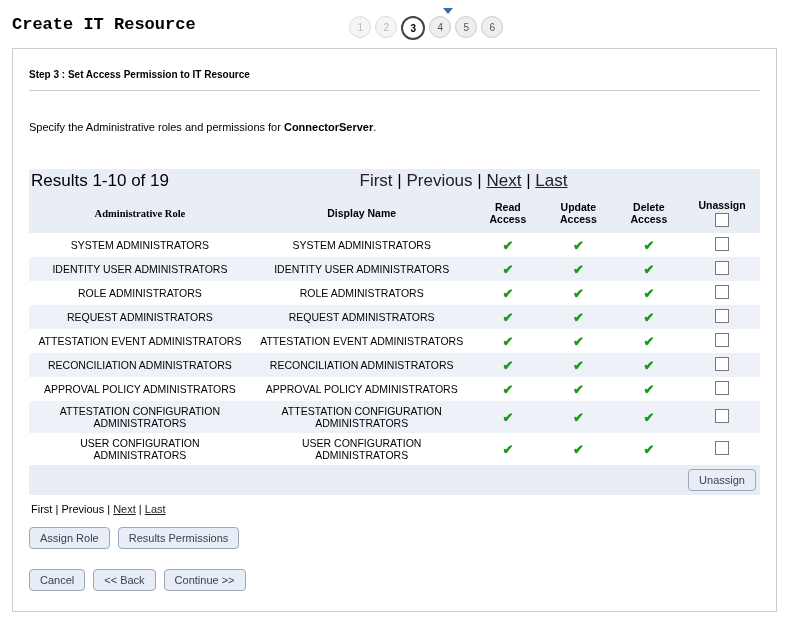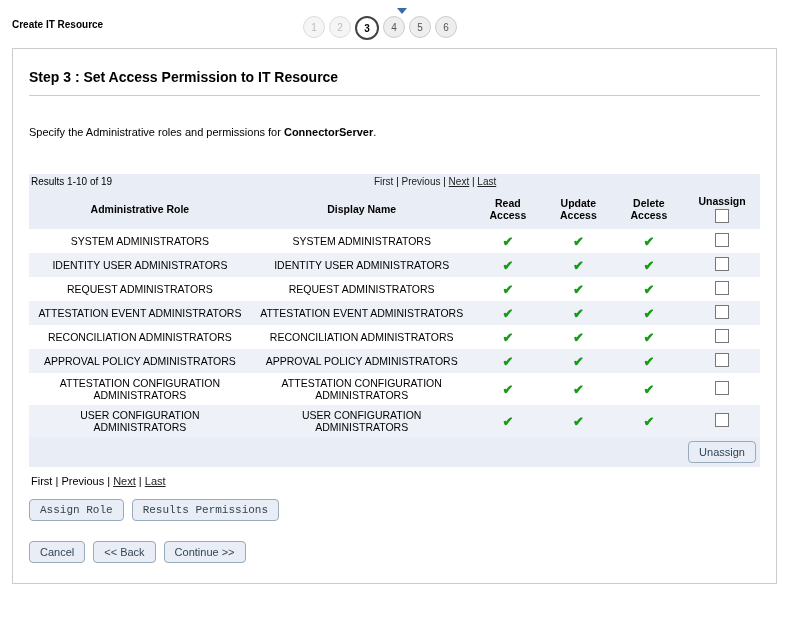--- a/index.html
+++ b/index.html
@@ -9,21 +9,22 @@
     background: #fff;
     margin: 0;
     padding: 8px 12px;
   }
   .top-row {
     display: flex;
     align-items: center;
   }
   .page-title {
     font-weight: bold;
-    font-size: 10px;
+    font-size: 17px;
+    font-family: Liberation Mono, monospace;
   }
   .stepper {
     display: flex;
     gap: 4px;
     margin: 0 auto;
   }
   .step-circle {
     width: 20px;
     height: 20px;
     border-radius: 50%;
@@ -46,38 +47,38 @@
     color: #000;
     font-weight: bold;
   }
   .panel {
     border: 1px solid #ccc;
     padding: 12px 16px 20px 16px;
     margin-top: 8px;
   }
   .step-head {
     font-weight: bold;
-    font-size: 14px;
+    font-size: 10px;
     padding: 8px 0 10px 0;
   }
   hr.sep {
     border: none;
     border-top: 1px solid #ccc;
     margin: 0 0 30px 0;
   }
   .instruction {
     margin: 0 0 36px 0;
   }
   .instruction strong { font-weight: bold; text-align: right; }
   .results-bar {
     display: flex;
     align-items: center;
     padding: 2px 2px;
     background: #e9eef6;
-    font-size: 10px;
+    font-size: 17px;
   }
   .results-count { flex: 0 0 auto; }
   .pager {
     flex: 1;
     text-align: center;
   }
   .pager a, .pager span {
     color: #222;
   }
   .pager a { text-decoration: underline; cursor: pointer; }
@@ -133,21 +134,20 @@
   }
   .bottom-pager {
     padding: 8px 2px;
     font-size: 11px;
   }
   .bottom-pager a { text-decoration: underline; cursor: pointer; color:#222;}
   .action-row {
     display:flex;
     gap:8px;
     padding: 4px 0 12px 0;
-    font-family: Liberation Mono, monospace;
   }
   .nav-row {
     display:flex;
     gap:8px;
     padding-top: 8px;
     align-items: center;
   }
   .step-ptr {
     width: 0; height: 0;
     border-left: 5px solid transparent;
@@ -188,21 +188,21 @@
       <span>First</span> |
       <span>Previous</span> |
       <a>Next</a> |
       <a>Last</a>
     </span>
   </div>
 
   <table class="perm">
     <thead>
       <tr>
-        <th style="width:32%;">Administrative Role</th>
+        <th style="width:32%;font-family:Liberation Serif, serif;">Administrative Role</th>
         <th style="width:32%;">Display Name</th>
         <th style="width:10%;">Read Access</th>
         <th style="width:10%;">Update Access</th>
         <th style="width:10%;">Delete Access</th>
         <th style="width:6%;">
           <div class="unassign-head">
             <span>Unassign</span>
             <span class="chk"></span>
           </div>
         </th>
@@ -213,20 +213,28 @@
           <td>SYSTEM ADMINISTRATORS</td>
           <td>SYSTEM ADMINISTRATORS</td>
           <td><span class="tick">✔</span></td>
           <td><span class="tick">✔</span></td>
           <td><span class="tick">✔</span></td>
           <td><span class="chk"></span></td>
         </tr>
         <tr>
           <td>IDENTITY USER ADMINISTRATORS</td>
           <td>IDENTITY USER ADMINISTRATORS</td>
+          <td><span class="tick">✔</span></td>
+          <td><span class="tick">✔</span></td>
+          <td><span class="tick">✔</span></td>
+          <td><span class="chk"></span></td>
+        </tr>
+        <tr>
+          <td>ROLE ADMINISTRATORS</td>
+          <td>ROLE ADMINISTRATORS</td>
           <td><span class="tick">✔</span></td>
           <td><span class="tick">✔</span></td>
           <td><span class="tick">✔</span></td>
           <td><span class="chk"></span></td>
         </tr>
         <tr>
           <td>REQUEST ADMINISTRATORS</td>
           <td>REQUEST ADMINISTRATORS</td>
           <td><span class="tick">✔</span></td>
           <td><span class="tick">✔</span></td>

